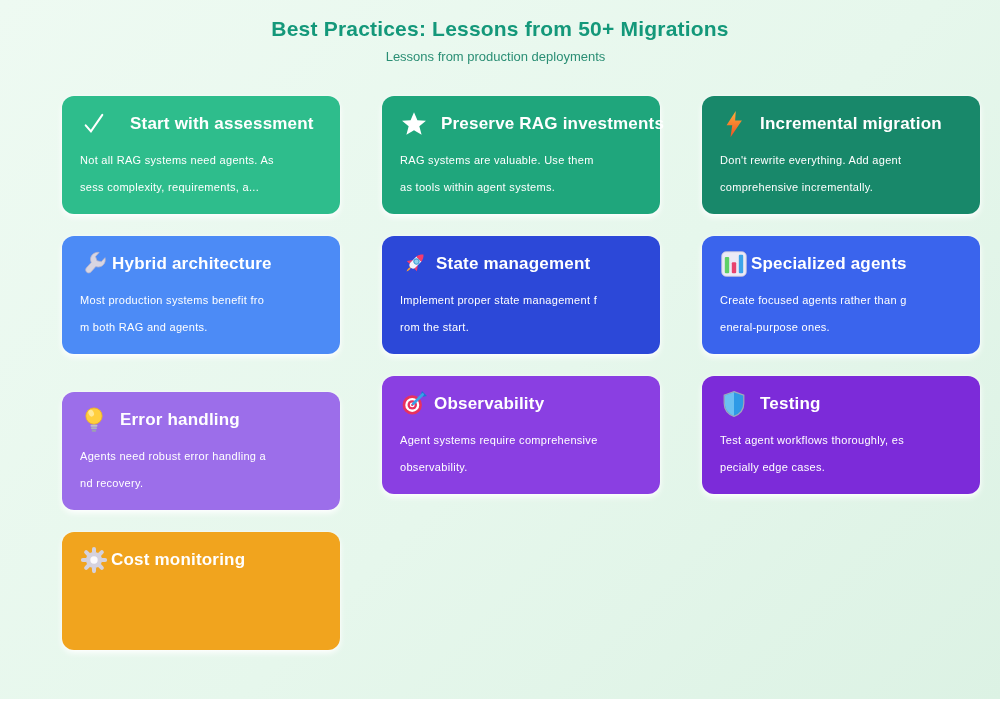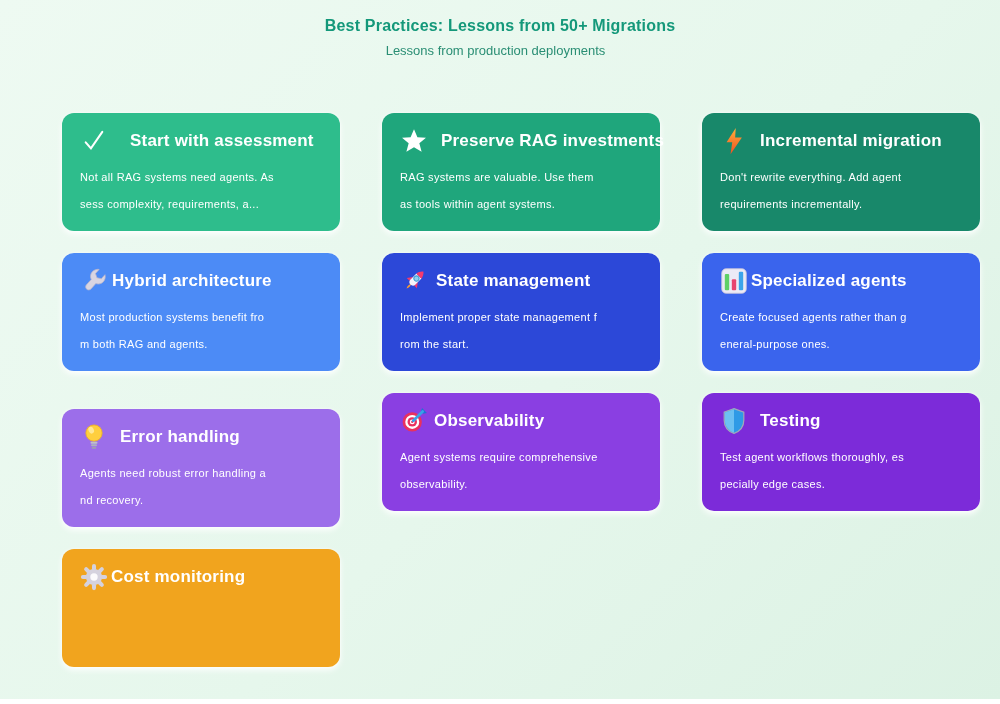--- a/index.html
+++ b/index.html
@@ -9,34 +9,34 @@
     font-family: "Liberation Sans", sans-serif;
   }
   .page {
     position: relative;
     width: 1000px; height: 704px;
     background: linear-gradient(135deg, #eefaf2 0%, #e6f7ec 55%, #dcf2e4 100%);
   }
   .header { text-align: center; padding-top: 17px; }
   .page-title {
     margin: 0;
-    font-size: 16px;
+    font-size: 21px;
     font-weight: bold;
     color: #14987a;
     letter-spacing: 0.2px;
   }
   .page-subtitle {
     margin: 8px 9px 0 0;
     font-size: 13px;
     font-weight: normal;
     color: #2a8e74;
   }
   .grid {
     position: absolute;
-    left: 62px; top: 113px;
+    left: 62px; top: 96px;
     display: grid;
     grid-template-columns: repeat(3, 278px);
     gap: 22px 42px;
   }
   .card {
     width: 278px; height: 118px;
     border-radius: 12px;
     box-sizing: border-box;
     padding: 12px 18px 0 18px;
     box-shadow: 0 3px 6px rgba(255,255,255,0.95), 0 0 3px rgba(255,255,255,0.6);
@@ -128,21 +128,21 @@
                   <stop offset="1" stop-color="#f04f23"></stop>
                 </linearGradient>
               </defs>
               <path d="M18 1 L7.5 17.5 L14 17.5 L12 31 L25 12 L17.3 12 Z" fill="url(#lg-bolt)"></path>
             </svg>
           </span>
       <h3 class="card-title" data-name="card-title">Incremental migration</h3>
     </div>
     <div class="card-body" data-name="card-body">
           <div class="card-body-line" data-name="card-body-line">Don't rewrite everything. Add agent</div>
-          <div class="card-body-line" data-name="card-body-line">requirements incrementally.</div>
+          <div class="card-body-line" data-name="card-body-line">comprehensive incrementally.</div>
         </div>
   </div>
 
   <div class="card" data-name="practice-card-hybrid-architecture" style="background: rgb(76, 139, 246);">
     <div class="card-header" data-name="card-header">
       <span class="card-icon" data-name="wrench-icon">
             <svg viewBox="0 0 32 32">
               <path d="M11.5 2.2 C9 3.9 7.5 6.6 7.5 9.5 C7.5 12.8 9.5 15.6 12.5 16.8 L12.5 25 C12.5 26.9 14 28.5 16 28.5 C18 28.5 19.5 26.9 19.5 25 L19.5 16.8 C22.5 15.6 24.5 12.8 24.5 9.5 C24.5 6.6 23 3.9 20.5 2.2 L20.5 8.5 L16 11 L11.5 8.5 Z" fill="#d8d5e2" stroke="#bab4ca" stroke-width="0.8" transform="rotate(42 16 16)"></path>
             </svg>
           </span>

